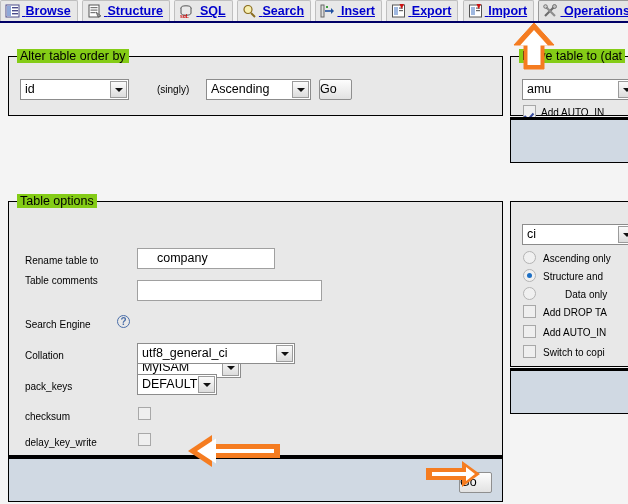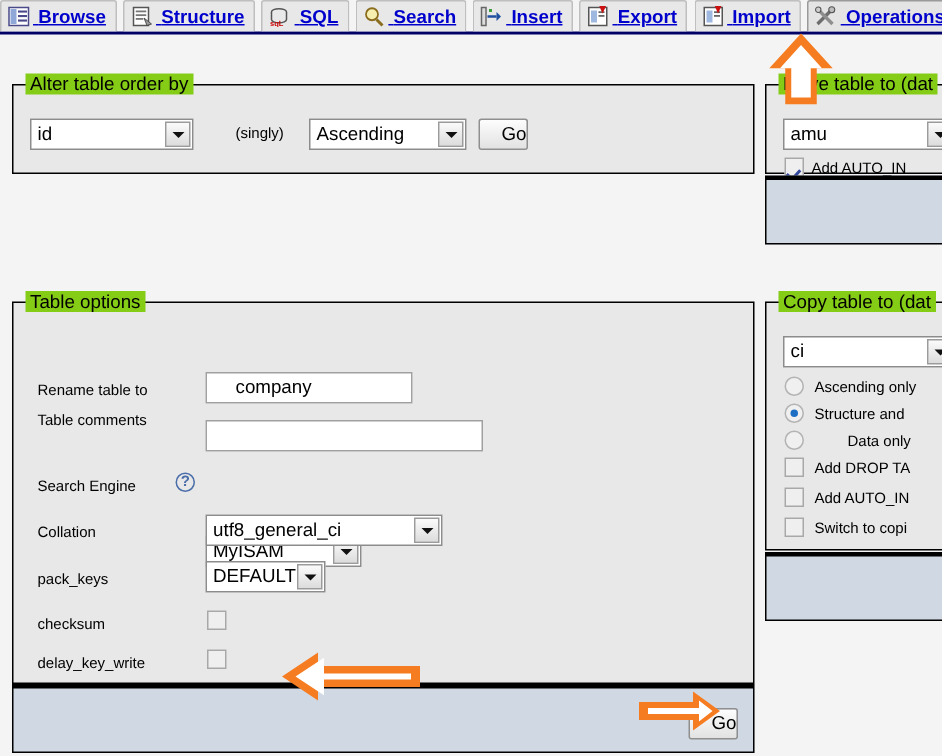--- a/index.html
+++ b/index.html
@@ -135,21 +135,21 @@
 
   .btn {
     position: absolute;
     box-sizing: border-box;
     height: 21px;
     background: linear-gradient(#fdfdfd, #e2e2e2);
     border: 1px solid #8f8f8f;
     border-radius: 2px;
     font-size: 12.5px;
     line-height: 19px;
-    text-align: right;
+    text-align: left;
     color: #000;
     cursor: pointer;
   }
 
   .lbl {
     position: absolute;
     font-size: 10px;
     line-height: 14px;
     color: #000;
     white-space: nowrap;
@@ -395,21 +395,20 @@
     <div class="lbl" style="left:16px; top:234px;">delay_key_write</div>
     <div class="cbx" style="left:129px; top:231px;"></div>
 
     <div class="lbl" style="left:16px; top:260px;">auto_increment</div>
     <div class="txt" style="left:128px; top:254px; width:138px;">
       <span>1</span>
     </div>
   </div>
 
   <div class="fs" style="left:510px; top:178px; width:130px; height:166px;">
-    <div class="fs-legend">Copy table to (dat</div>
 
     <div class="sel" style="left:11px; top:22px; width:115px;">
       <span>ci</span>
       <span class="arrowbox"></span>
     </div>
 
     <div class="rad" style="left:12px; top:49px;"></div>
     <div class="lbl" style="left:32px; top:50px;">Ascending only</div>
 
     <div class="rad checked" style="left:12px; top:67px;"></div>

